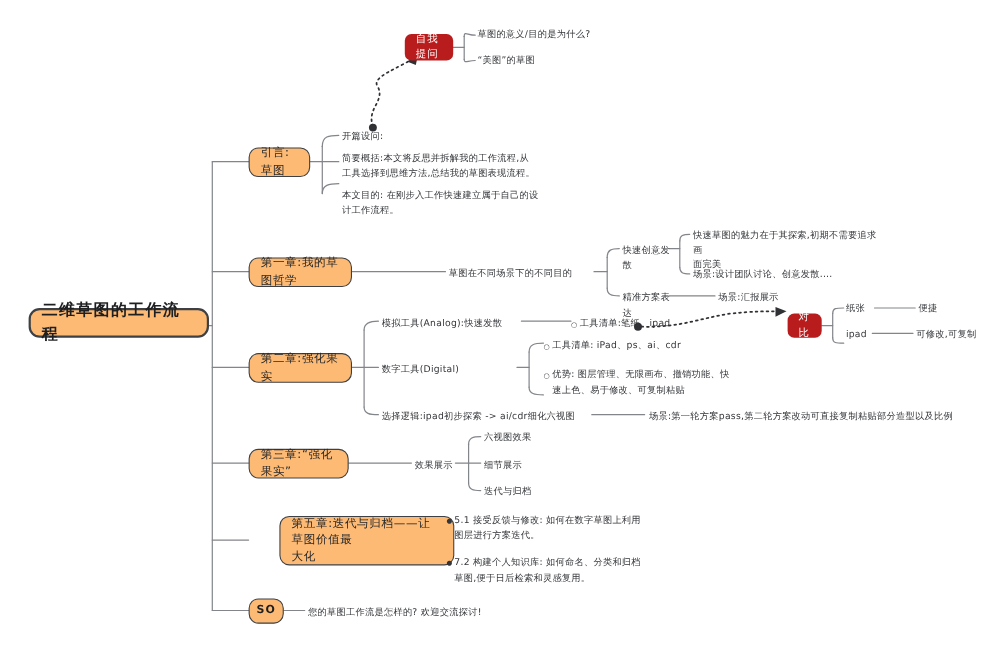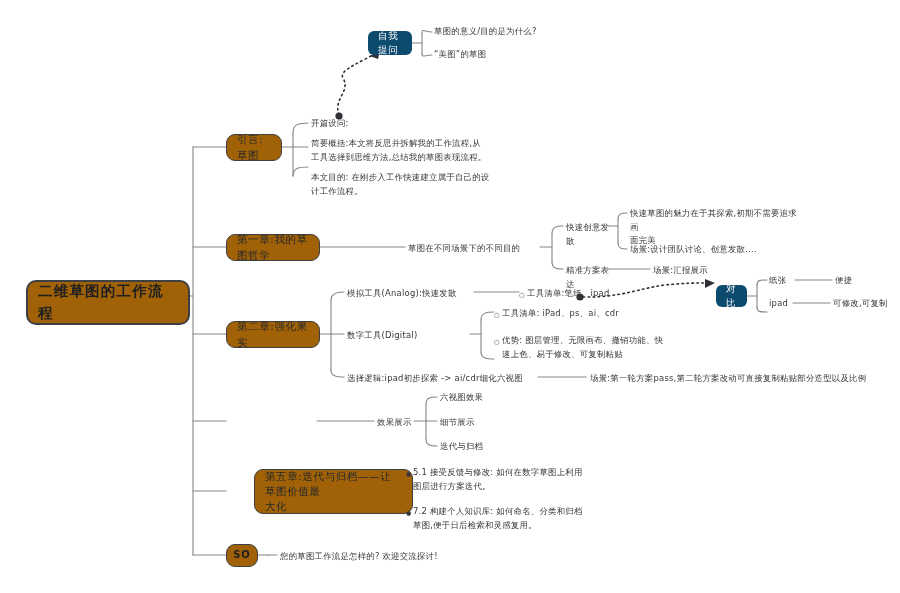--- a/index.html
+++ b/index.html
@@ -19,21 +19,21 @@
     position: absolute;
     left: 0; top: 0;
     width: 900px; height: 593px;
     pointer-events: none;
   }
   
   .node {
     position: absolute;
     border: 1.4px solid #3d4044;
     border-radius: 9px;
-    background: #a16207;
+    background: #fdba74;
     color: #1d1f21;
     display: flex;
     align-items: center;
     padding: 5px 10px;
     line-height: 1.45;
     letter-spacing: 0.2px;
   }
   .node.root {
     border-width: 2px;
     border-radius: 10px;
@@ -41,21 +41,21 @@
     font-weight: bold;
     letter-spacing: 1.2px;
     justify-content: center;
   }
   .node.chapter {
     font-size: 10.5px;
     color: #26282b;
     letter-spacing: 0.6px;
   }
   .node.dark {
-    background: #0c4a6e;
+    background: #b91c1c;
     border: none;
     color: #ffffff;
     border-radius: 6px;
     font-size: 9.5px;
     justify-content: center;
     letter-spacing: 0.8px;
     font-weight: normal;
   }
   .node.tiny {
     font-size: 10px;
@@ -176,21 +176,21 @@
     <circle cx="339" cy="116" r="3.6" fill="#2f3134"></circle>
     <polygon points="380,50 370,56 378,59" fill="#2f3134"></polygon>
 
     <g fill="none" stroke="#2f3134" stroke-width="1.6" stroke-dasharray="1.6 3.4" stroke-linecap="round">
       <path d="M583,297 C620,298 640,288 665,285 C685,283 695,283 708,283"></path>
     </g>
     <circle cx="580" cy="297" r="3.6" fill="#2f3134"></circle>
     <polygon points="715,283 705,279 705,288" fill="#2f3134"></polygon>
   </svg>
 
-  <div class="node root" style="left:26px; top:280px; width:164px; height:45px;">
+  <div class="node root" style="left:26px; top:280px; width:164px; height:27px;">
     <span>二维草图的工作流程</span>
   </div>
 
   <div class="node dark" style="left:368px; top:31px; width:44px; height:24px;">
     <span>自我提问</span>
   </div>
   <div class="leaf" style="left:434px; top:25px; width:150px;">草图的意义/目的是为什么?</div>
   <div class="leaf" style="left:434px; top:48px; width:150px;">“美图”的草图</div>
 
   <div class="node dark" style="left:716px; top:285px; width:31px; height:22px;">
@@ -226,20 +226,23 @@
   </div>
   <div class="leaf" style="left:347px; top:287px; width:130px;">模拟工具(Analog):快速发散</div>
   <div class="leaf circ" style="left:527px; top:287px; width:130px;">工具清单:笔纸、ipad</div>
   <div class="leaf" style="left:347px; top:329px; width:120px;">数字工具(Digital)</div>
   <div class="leaf circ" style="left:502px; top:307px; width:180px;">工具清单: iPad、ps、ai、cdr</div>
   <div class="leaf circ" style="left:502px; top:334px; width:190px;">优势:  图层管理、无限画布、撤销功能、快
 速上色、易于修改、可复制粘贴</div>
   <div class="leaf" style="left:347px; top:372px; width:200px;">选择逻辑:ipad初步探索 -&gt; ai/cdr细化六视图</div>
   <div class="leaf" style="left:590px; top:372px; width:310px;">场景:第一轮方案pass,第二轮方案改动可直接复制粘贴部分造型以及比例</div>
 
+  <div class="node chapter" style="left:226px; top:408px; width:91px; height:27px; justify-content:center;">
+    <span>第三章:“强化果实”</span>
+  </div>
   <div class="leaf" style="left:377px; top:416px; width:50px;">效果展示</div>
   <div class="leaf" style="left:440px; top:391px; width:90px;">六视图效果</div>
   <div class="leaf" style="left:440px; top:416px; width:90px;">细节展示</div>
   <div class="leaf" style="left:440px; top:440px; width:90px;">迭代与归档</div>
 
   <div class="node chapter" style="left:226px; top:469px; width:159px; height:45px; align-items:center;margin-left:28px;">
     <span style="white-space:pre-line;">第五章:迭代与归档——让草图价值最
 大化</span>
   </div>
   <div class="leaf bullet" style="left:413px; top:466px; width:175px;">5.1 接受反馈与修改:  如何在数字草图上利用

